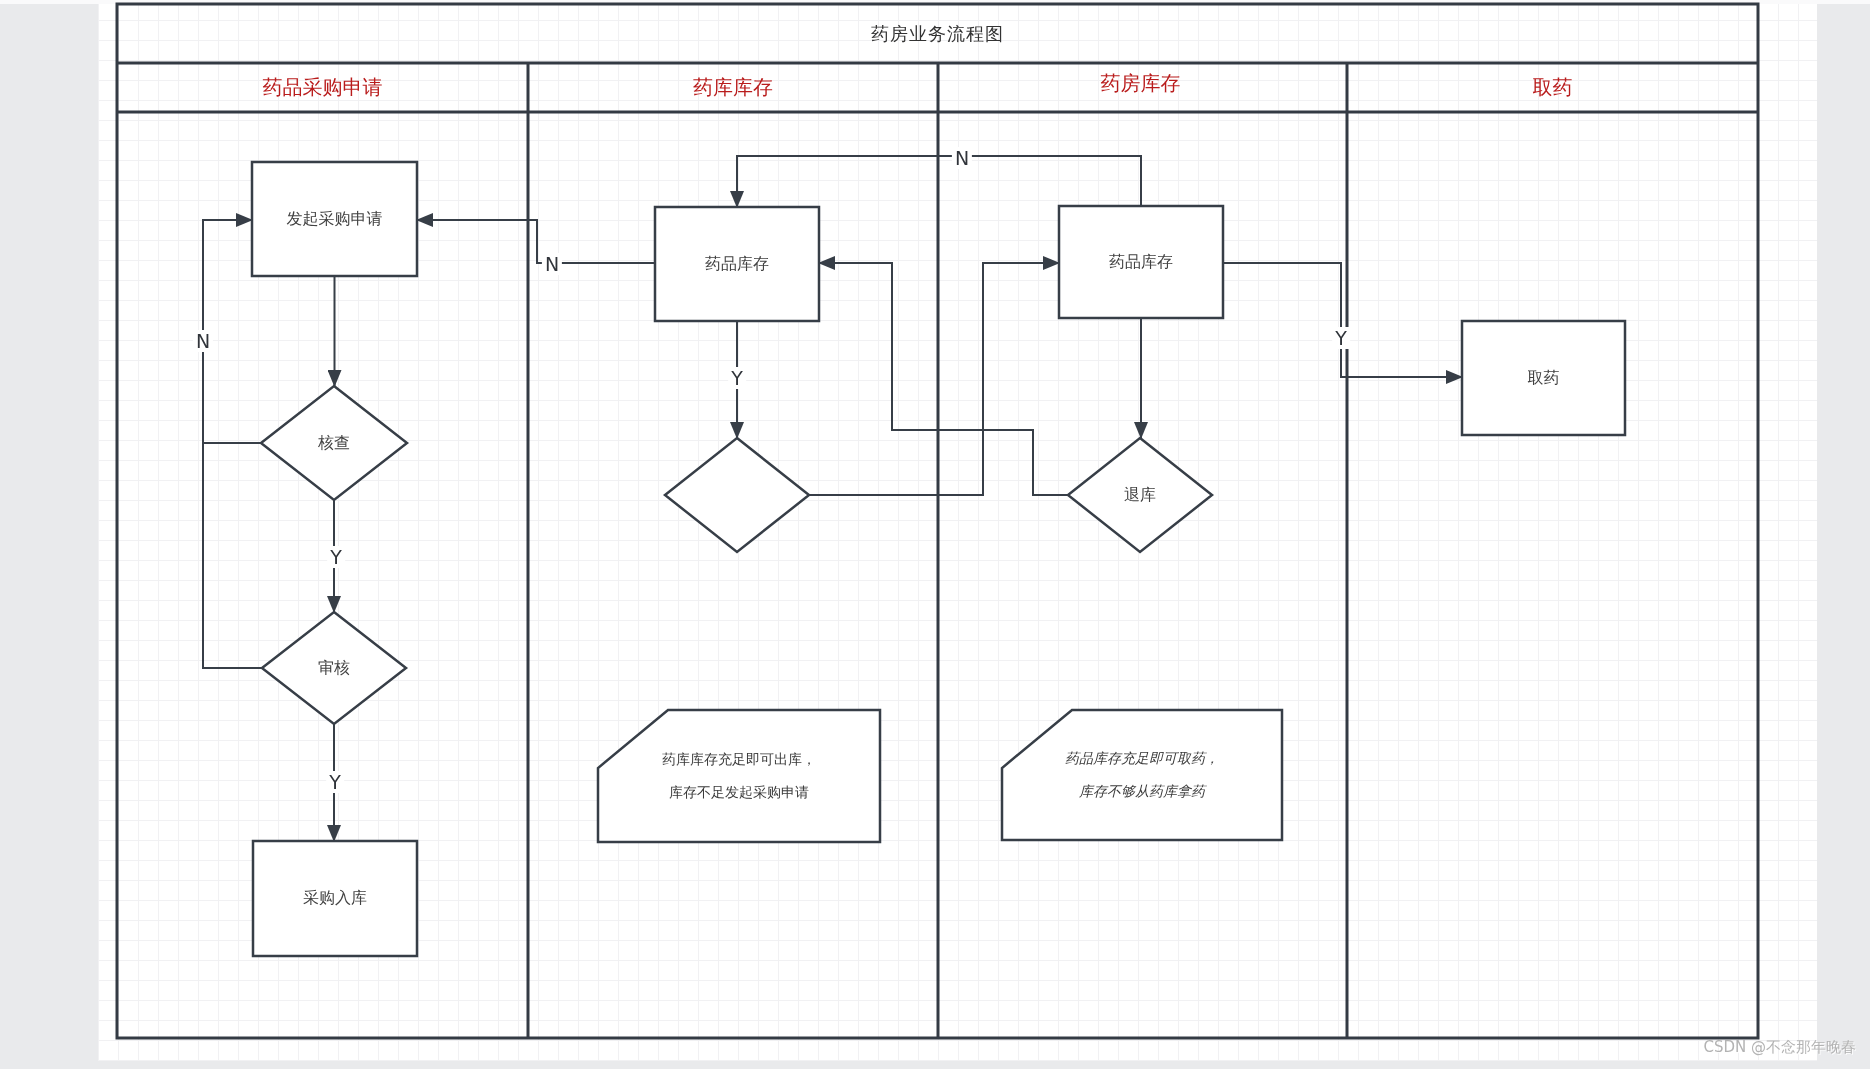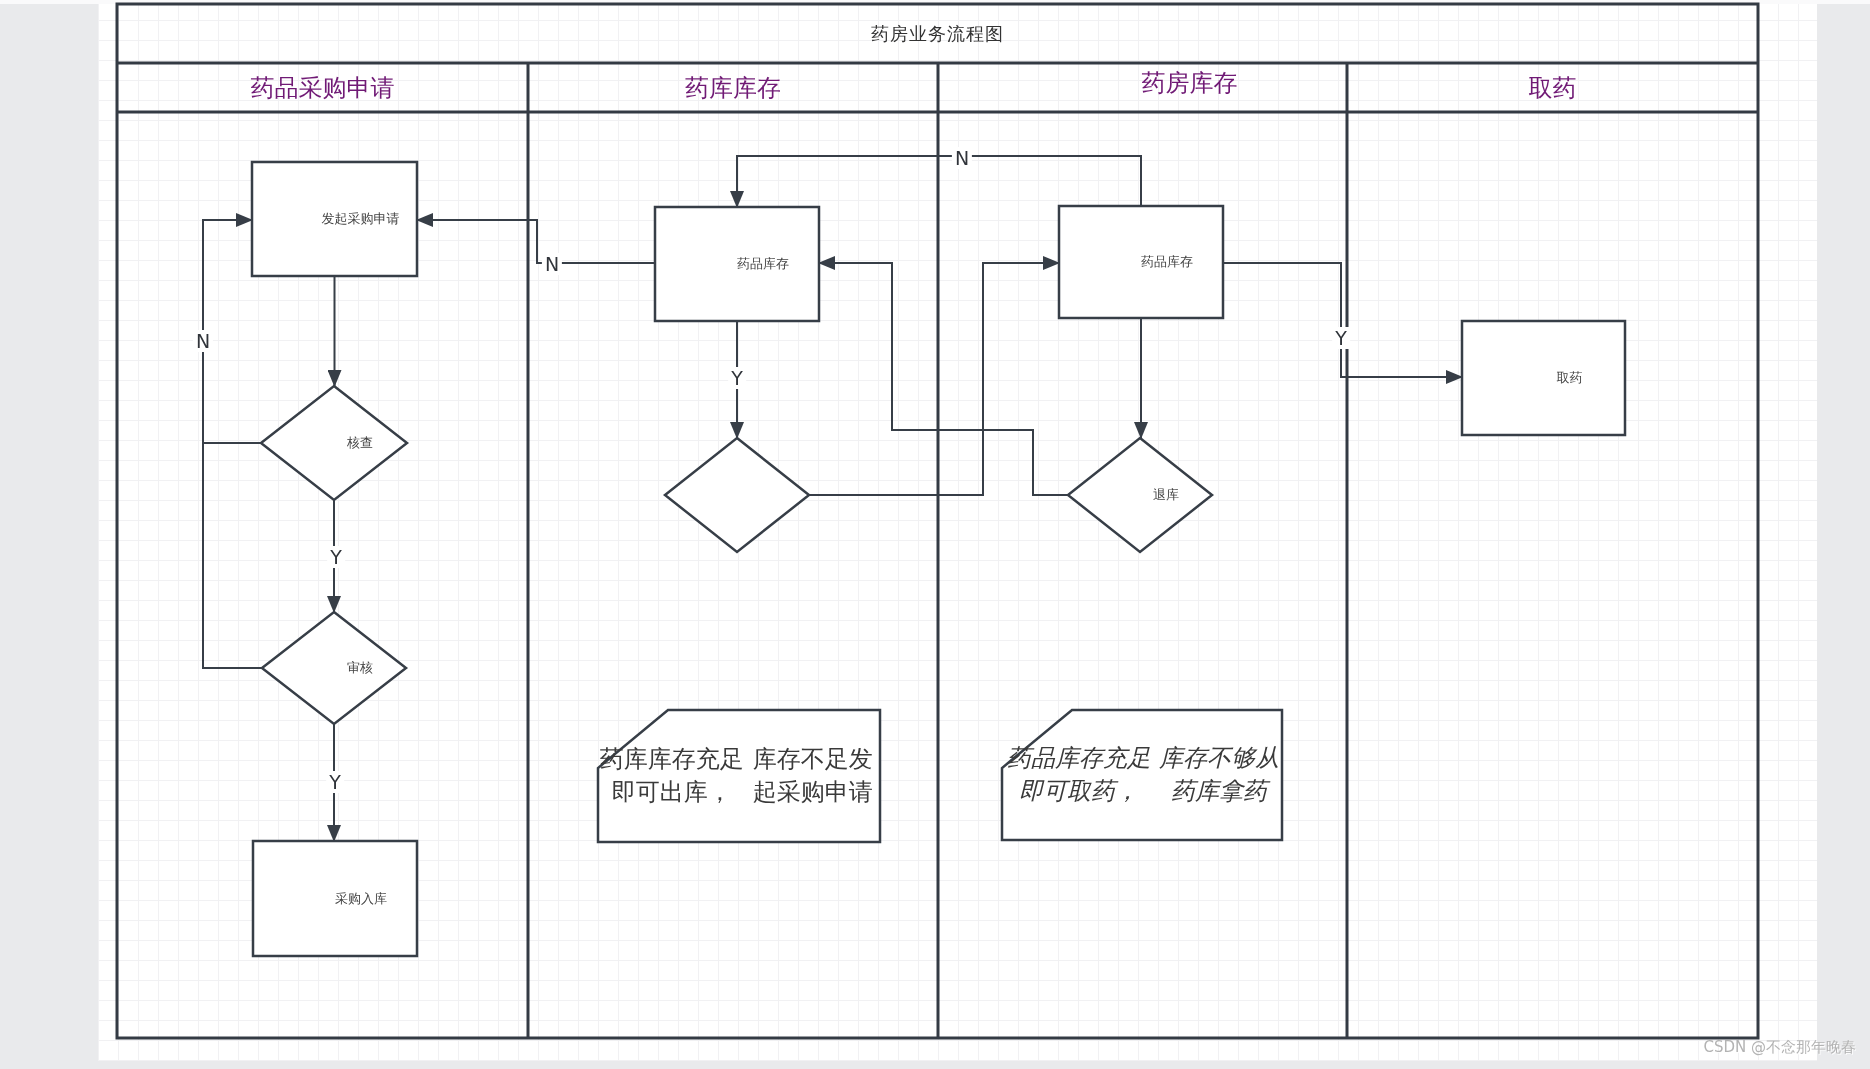--- a/index.html
+++ b/index.html
@@ -6,25 +6,25 @@
   #canvas{position:relative;width:1870px;height:1069px;background:#e9eaec;overflow:hidden;
           font-family:"DejaVu Sans","Liberation Sans",sans-serif;color:#3c3c3c;}
   #page{position:absolute;left:98px;top:0;width:1719px;height:1061px;background-color:#ffffff;
         background-image:linear-gradient(#f1f1f3 1px,transparent 1px),
                          linear-gradient(90deg,#f1f1f3 1px,transparent 1px);
         background-size:20px 20px;}
   #topstrip{position:absolute;left:0;top:0;width:1870px;height:4px;background:#fafafb;}
   svg.layer{position:absolute;left:0;top:0;}
   .txt{position:absolute;display:flex;align-items:center;justify-content:center;text-align:center;}
   .title{font-size:18px;color:#333;letter-spacing:1px;}
-  .lanehdr{font-size:24px;color:#701a75;}
-  .node{font-size:13px;color:#424242;margin-left:26px;}
+  .lanehdr{font-size:20px;color:#b91c1c;}
+  .node{font-size:16px;color:#424242;}
   .edge-label{font-size:19px;color:#30343a;background:#fff;padding:0 3px;line-height:22px;
               transform:translate(-50%,-50%);}
-  .callout{font-size:24px;color:#3a3a3a;line-height:33px;}
+  .callout{flex-direction:column;font-size:14px;color:#3a3a3a;line-height:33px;}
   #watermark{position:absolute;right:14px;top:1038px;font-size:15px;color:#b3b3b3;
              text-shadow:1px 1px 0 rgba(255,255,255,.9);white-space:nowrap;}
 </style>
 </head>
 <body>
 
 <div id="canvas">
   <div id="page"></div>
   <div id="topstrip"></div>
 
@@ -72,21 +72,21 @@
       <rect x="1462" y="321" width="163" height="114"></rect>
       <polygon points="668,710 880,710 880,842 598,842 598,768"></polygon>
       <polygon points="1072,710 1282,710 1282,840 1002,840 1002,768"></polygon>
     </g>
   </svg>
 
   <div class="txt title" style="left:117px;top:4px;width:1641px;height:59px;">药房业务流程图</div>
 
   <div class="txt lanehdr" style="left:117px;top:63px;width:411px;height:49px;">药品采购申请</div>
   <div class="txt lanehdr" style="left:528px;top:63px;width:410px;height:49px;border-radius:11px;">药库库存</div>
-  <div class="txt lanehdr" style="left:985px;top:63px;width:409px;height:40px;">药房库存</div>
+  <div class="txt lanehdr" style="left:936px;top:63px;width:409px;height:40px;">药房库存</div>
   <div class="txt lanehdr" style="left:1347px;top:63px;width:411px;height:49px;">取药</div>
 
   <div class="txt node" style="left:252px;top:162px;width:165px;height:114px;">发起采购申请</div>
   <div class="txt node" style="left:261px;top:386px;width:146px;height:114px;">核查</div>
   <div class="txt node" style="left:262px;top:612px;width:144px;height:112px;">审核</div>
   <div class="txt node" style="left:253px;top:841px;width:164px;height:115px;">采购入库</div>
   <div class="txt node" style="left:655px;top:207px;width:164px;height:114px;">药品库存</div>
   <div class="txt node" style="left:1059px;top:206px;width:164px;height:112px;">药品库存</div>
   <div class="txt node" style="left:1068px;top:438px;width:144px;height:114px;">退库</div>
   <div class="txt node" style="left:1462px;top:321px;width:163px;height:114px;">取药</div>

